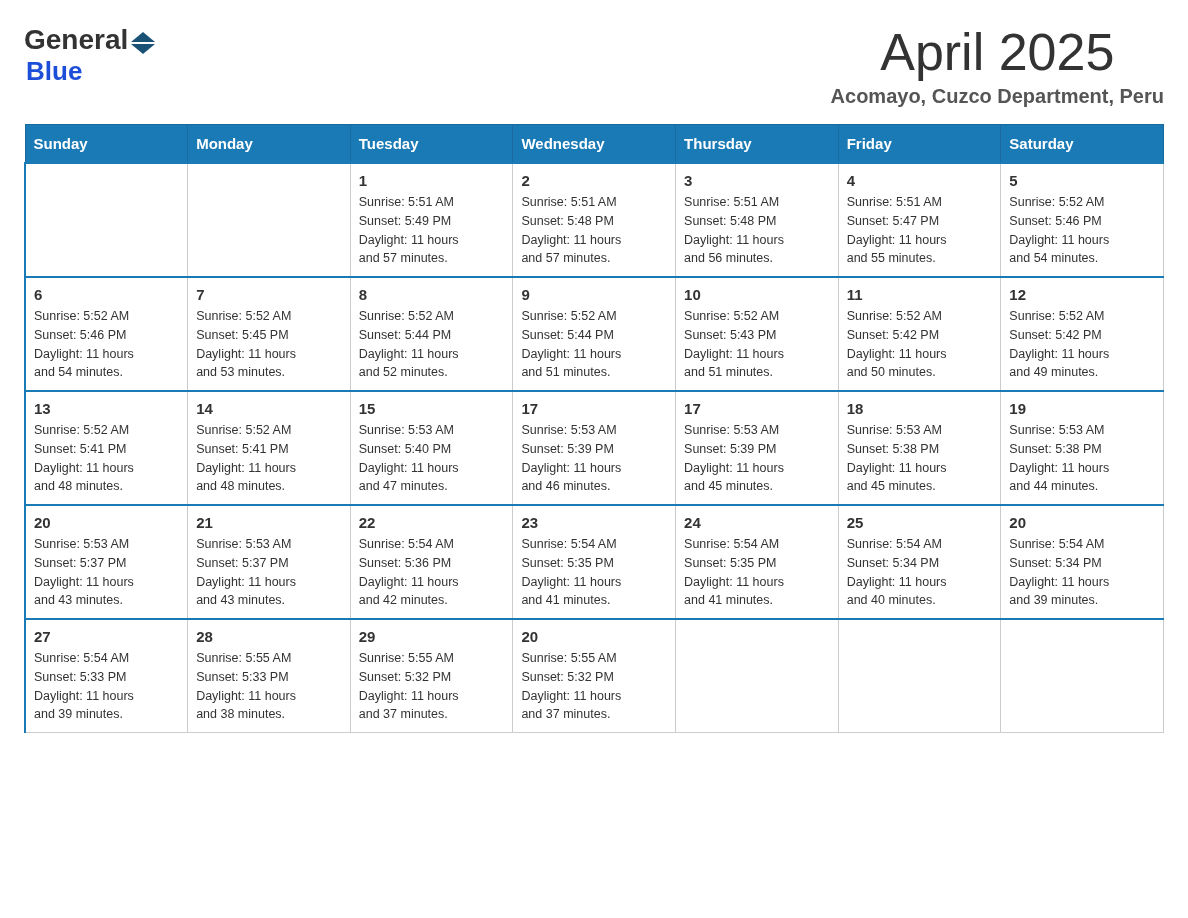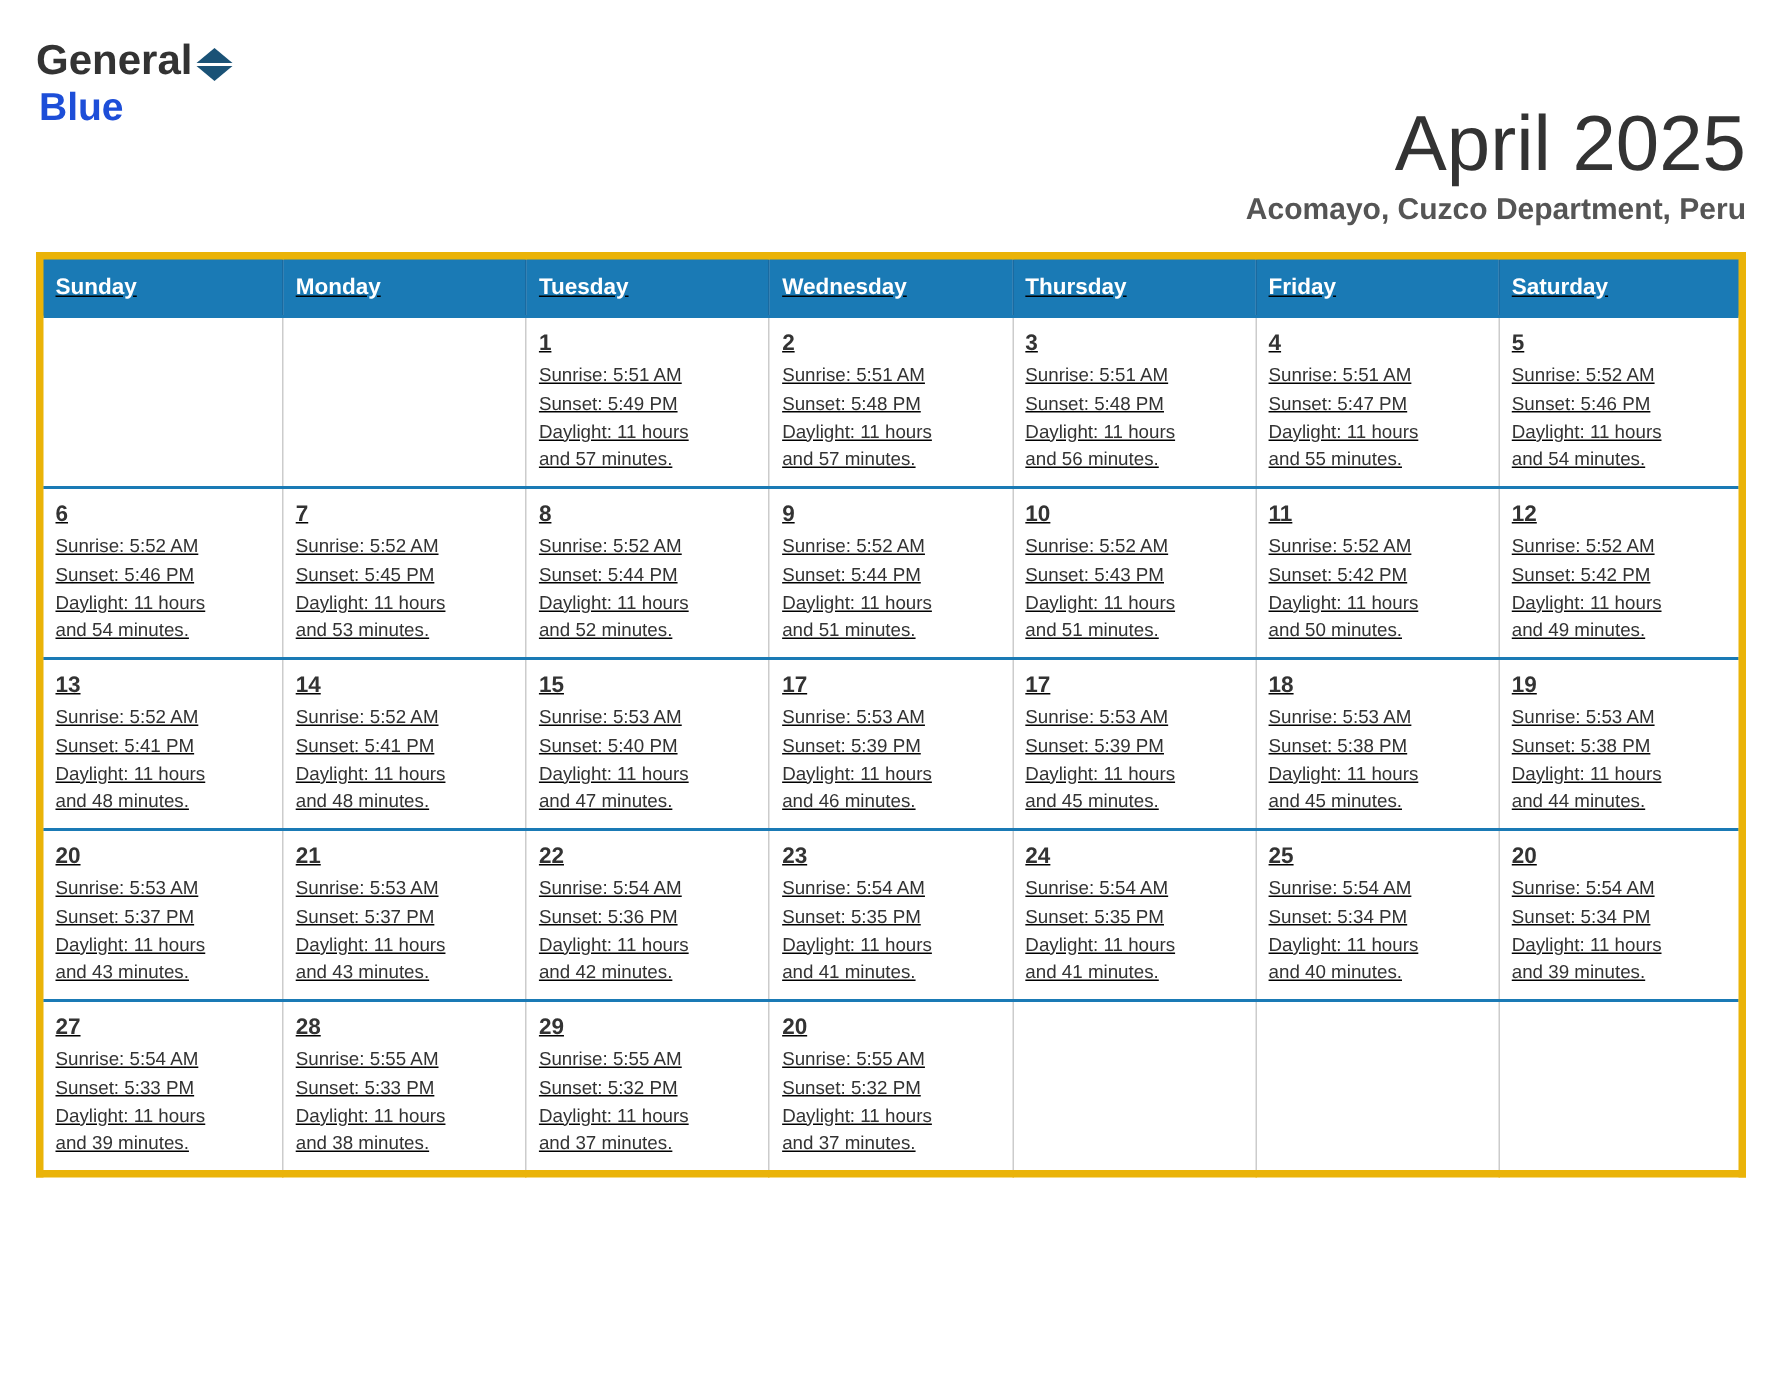--- a/index.html
+++ b/index.html
@@ -26,40 +26,38 @@
       font-weight: bold;
       color: #333;
     }
     .logo-subtitle {
       font-size: 26px;
       color: #1d4ed8;
       font-weight: bold;
       margin-left: 2px;
     }
     .title-block {
-      text-align: right;
-      margin-top: 44px;
+      text-align: center;
     }
     .title-block h1 {
       font-size: 52px;
       font-weight: normal;
       color: #333;
       line-height: 1.1;
     }
     .title-block h2 {
       font-size: 20px;
       font-weight: bold;
       color: #555;
       margin-top: 4px;
     }
     .calendar {
       width: 100%;
       border-collapse: collapse;
-      border: 5px solid #eab308;
-      text-decoration: underline;
+      border: 1px solid #eab308;
     }
     .calendar th {
       background-color: #1a7ab5;
       color: #fff;
       font-size: 15px;
       font-weight: bold;
       padding: 10px 8px;
       text-align: left;
       border: 1px solid #1a6aa0;
     }

